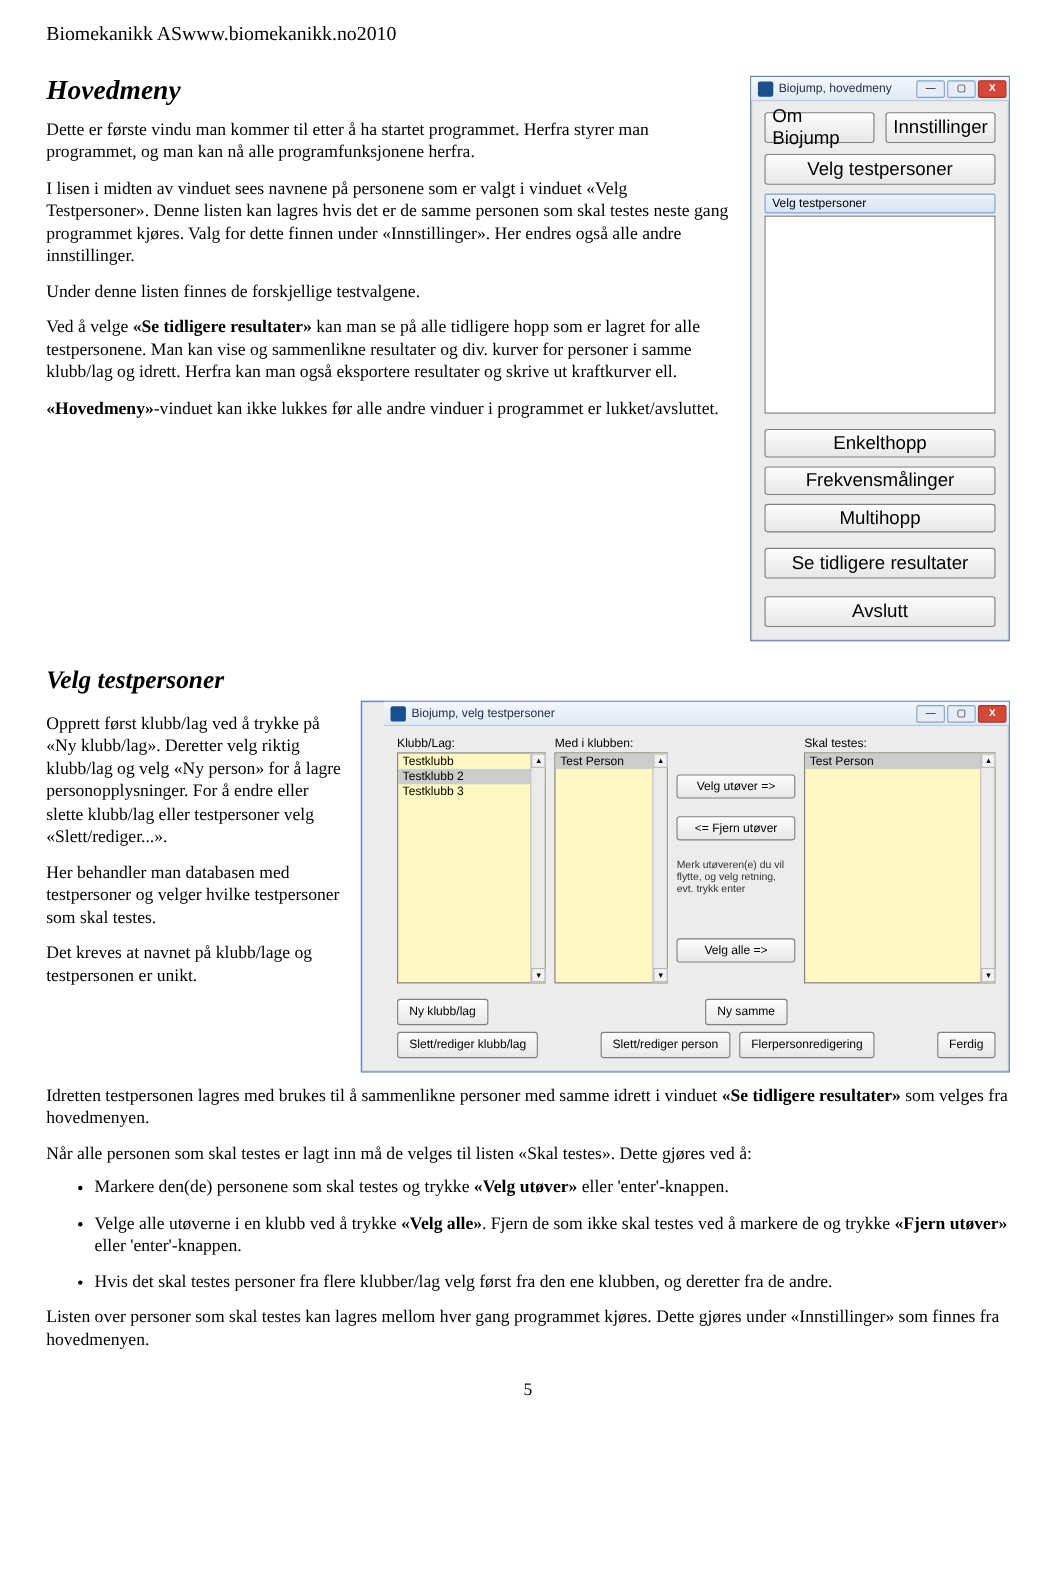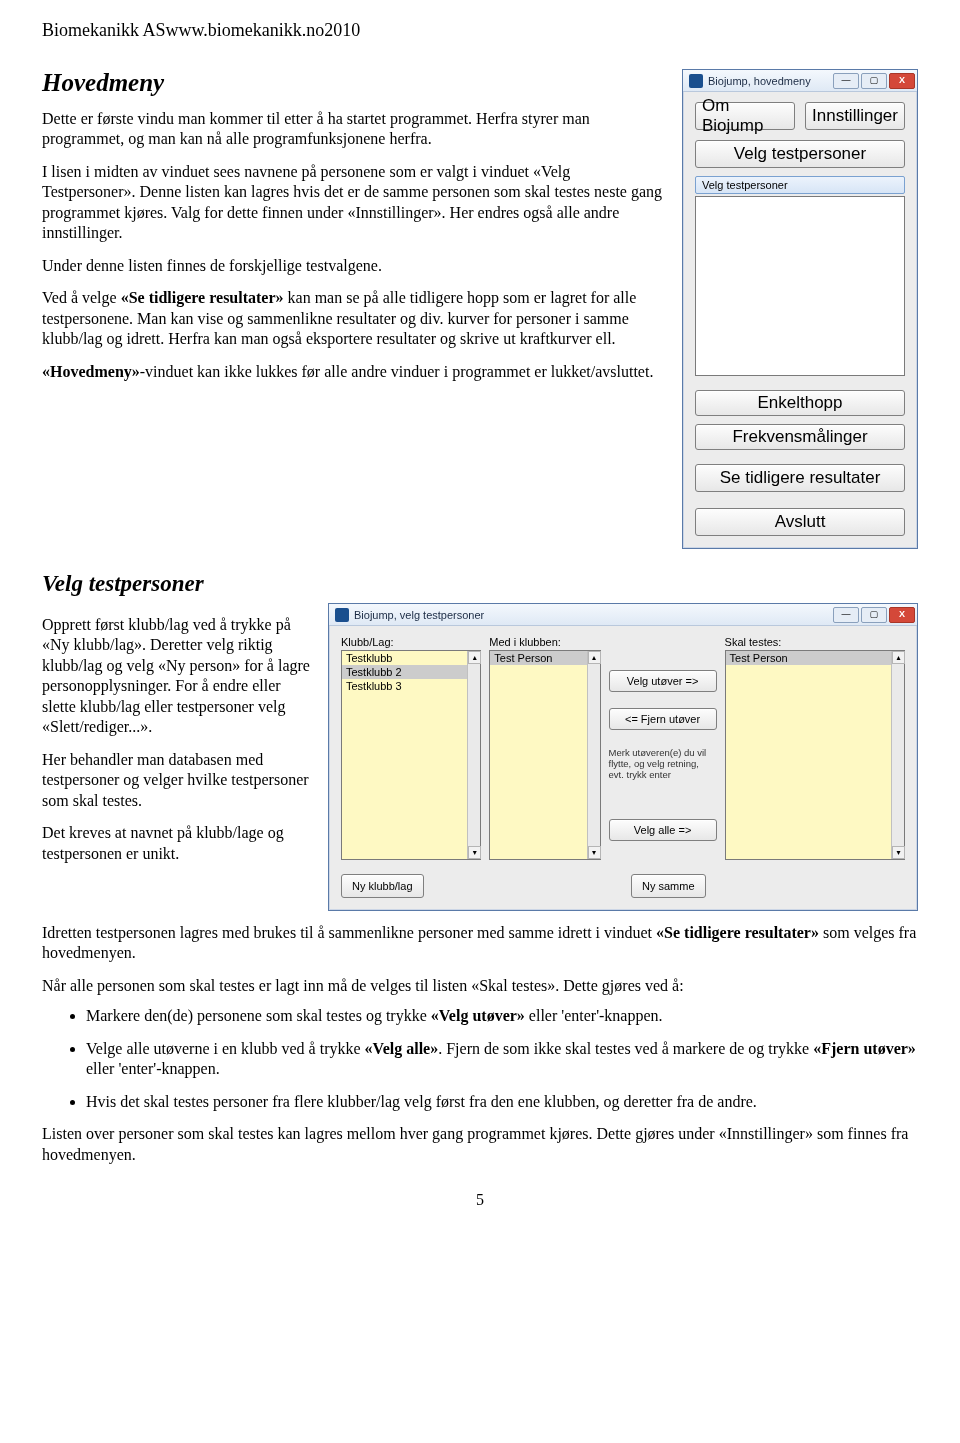--- a/index.html
+++ b/index.html
@@ -89,21 +89,21 @@
   }
   .hm .listbox {
     height: 180px; background:#fff; border:1px solid #7a7a7a; margin-bottom:14px;
   }
   .hm .group { display:flex; flex-direction:column; gap:8px; margin-bottom:14px; }
   .hm .group .btn { width:100%; height:26px; }
 
   
   .section2 { display:flex; gap:18px; margin-bottom:10px; }
   .section2-text { width: 268px; flex-shrink:0; }
-  .vt { flex:1; }
+  .vt { flex:1;padding-left:20px; }
   .vt .cols { display:flex; gap:8px; padding-bottom:8px; }
   .vt .col { display:flex; flex-direction:column; }
   .vt .col.c1 { flex: 1.05; }
   .vt .col.c2 { flex: 1.7; }
   .vt .col.c3 { flex: 1.35; }
   .vt .colhdr { font-size:11px; color:#000; margin-bottom:2px; }
   .vt .lbox {
     flex:1; background:#fef9c3; border:1px solid #7a7a7a; min-height:210px;
     position:relative; font-size:11px;
   }
@@ -164,20 +164,21 @@
         <div class="btn half">Om Biojump</div>
         <div class="btn half">Innstillinger</div>
       </div>
       <div class="btn full">Velg testpersoner</div>
       <div class="spacer"></div>
       <div class="listlabel">Velg testpersoner</div>
       <div class="listbox"></div>
       <div class="group">
         <div class="btn">Enkelthopp</div>
         <div class="btn">Frekvensmålinger</div>
+        <div class="btn">Multihopp</div>
       </div>
       <div class="btn full">Se tidligere resultater</div>
       <div class="spacer"></div><div class="spacer"></div>
       <div class="btn full">Avslutt</div>
     </div>
   </div>
 </div>
 
 <div class="h2">Velg testpersoner</div>
 <div class="section2">
@@ -242,20 +243,28 @@
               <div class="arrow dn">▾</div>
             </div>
           </div>
         </div>
       </div>
       <div class="btnrow">
         <div class="btn">Ny klubb/lag</div>
         <div class="gap"></div>
         <div class="btn">Ny samme</div>
         <div class="gap"></div>
+      </div>
+      <div class="btnrow">
+        <div class="btn">Slett/rediger klubb/lag</div>
+        <div class="gap"></div>
+        <div class="btn">Slett/rediger person</div>
+        <div class="btn">Flerpersonredigering</div>
+        <div class="gap"></div>
+        <div class="btn">Ferdig</div>
       </div>
     </div>
   </div>
 </div>
 
 <p>
   <span>Idretten testpersonen lagres med brukes til å sammenlikne personer med samme idrett i vinduet </span><span class="bold">«Se tidligere resultater»</span><span> som velges fra hovedmenyen.</span>
 </p>
 <p>Når alle personen som skal testes er lagt inn må de velges til listen «Skal testes». Dette gjøres ved å:</p>
 <ul class="bullets">

